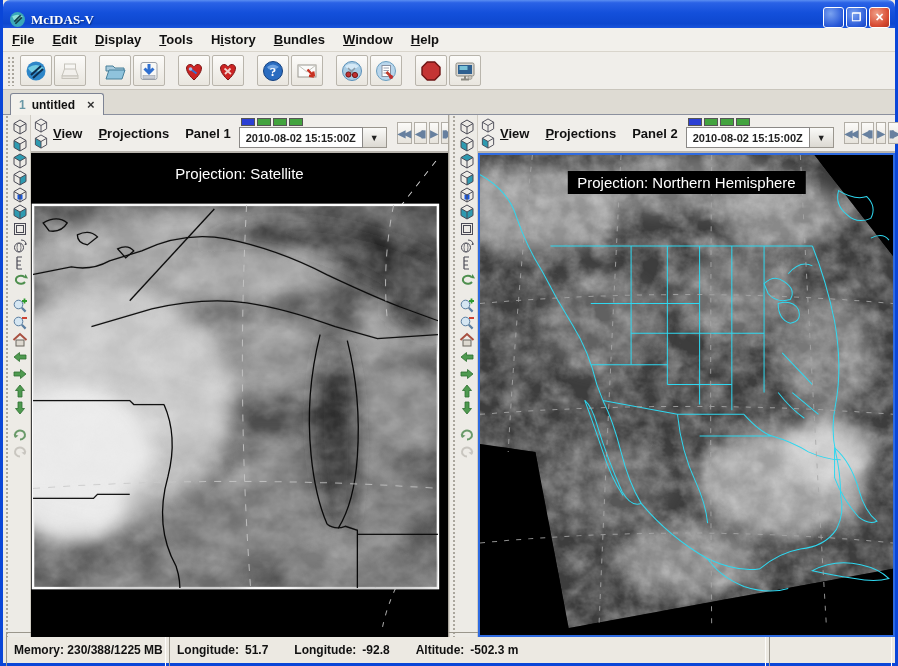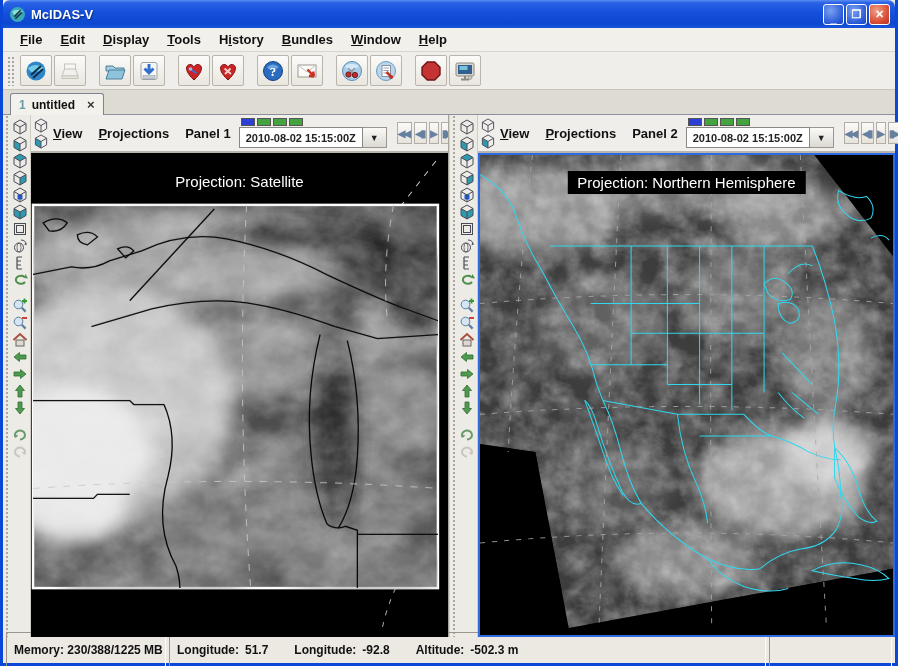--- a/index.html
+++ b/index.html
@@ -4,34 +4,34 @@
 <style>
   * { margin:0; padding:0; box-sizing:border-box; }
   html,body { width:898px; height:666px; }
   body { font-family:"Liberation Sans", sans-serif; background:#3a6ea5; overflow:hidden; }
 
   .window { width:898px; height:666px; display:flex; flex-direction:column;
             border-left:3px solid #0a46d8; border-right:3px solid #0a46d8; border-bottom:3px solid #0a46d8;
             background:#ece9e2; }
 
   
-  .titlebar { height:28px; flex:0 0 28px; display:flex; align-items:center; padding:0 5px 0 6px;
+  .titlebar { height:28px; flex:0 0 28px; display:flex; align-items:flex-end; padding:0 5px 0 6px;
     background:linear-gradient(180deg,#5a8ef2 0%,#2a62e6 10%,#1450db 45%,#0d47cf 85%,#1a55dd 100%);
-    border-radius:7px 7px 0 0; }
+    border-radius:7px 7px 0 0;font-family:Liberation Serif, serif; }
   .title-icon { width:17px; height:17px; margin-right:5px; }
   .title-text { color:#fff; font-weight:bold; font-size:13px; text-shadow:1px 1px 1px #0a2f86; flex:1; }
   .win-btn { width:21px; height:21px; margin-left:2px; border-radius:3px; border:1px solid #fff;
     color:#fff; font-size:11px; font-weight:bold; display:flex; align-items:center; justify-content:center;
     background:radial-gradient(circle at 35% 30%,#7aa2f0,#2a5ad8 70%,#1a46c0); cursor:default; }
   .win-btn.min span { transform:translateY(4px); }
   .win-btn.close { background:radial-gradient(circle at 35% 30%,#f0a088,#d84c33 65%,#b23220); }
 
   
   .menubar { height:24px; flex:0 0 24px; background:#f2f0eb; display:flex; align-items:center;
-    padding-left:8px; border-bottom:1px solid #d9d5cc; }
+    border-bottom:1px solid #d9d5cc; }
   .menu-item { font-size:13px; font-weight:bold; color:#111; padding:2px 9px; cursor:default; }
   .menu-item .u { text-decoration:underline; }
 
   
   .toolbar { height:38px; flex:0 0 38px; background:#f0eeea; display:flex; align-items:center;
     border-bottom:1px solid #c9c5bc; padding-left:2px; }
   .grip-v { width:9px; height:30px; margin:0 4px 0 2px;
     background-image:radial-gradient(#aaa69d 35%, transparent 40%); background-size:4px 4px; }
   .tb-group { display:flex; margin-right:11px; }
   .tb-btn { width:32px; height:31px; border:1px solid #b9b5ac; background:linear-gradient(180deg,#fcfbf9,#e9e6df);
@@ -87,21 +87,21 @@
     display:flex; align-items:center; justify-content:center; cursor:default; }
   .info-circle { width:16px; height:16px; border-radius:50%;
     background:radial-gradient(circle at 35% 30%,#cfe4f8,#6fa6dc 60%,#3f7ab8); border:1px solid #6d96bb;
     color:#fff; font-size:11px; font-weight:bold; font-family:"Liberation Serif",serif;
     display:flex; align-items:center; justify-content:center; }
 
   
   .viewport { flex:1; position:relative; background:#000; min-height:0; overflow:hidden; }
   .viewport.active { border:2px solid #2e6ae0; }
   .viewport svg.map { position:absolute; inset:0; width:100%; height:100%; }
-  .proj-label { position:absolute; top:20px; left:50%; transform:translateX(-50%);
+  .proj-label { position:absolute; top:12px; left:50%; transform:translateX(-50%);
     color:#fff; font-size:15px; white-space:nowrap; z-index:3; }
   .proj-label.boxed { top:16px; background:#000; padding:3px 10px; }
 
   
   .statusbar { height:26px; flex:0 0 26px; background:#ece9e2; display:flex; align-items:center; padding:2px 3px; gap:3px; }
   .status-box { height:36px; border:1px solid; border-color:#9a968c #fdfcfa #fdfcfa #9a968c;
     display:flex; align-items:center; padding:0 7px; font-size:12px; font-weight:bold; color:#111; white-space:nowrap; }
   .status-mem { width:160px; }
   .status-pos { width:597px; gap:6px; }
   .status-pos .gap { width:14px; }

